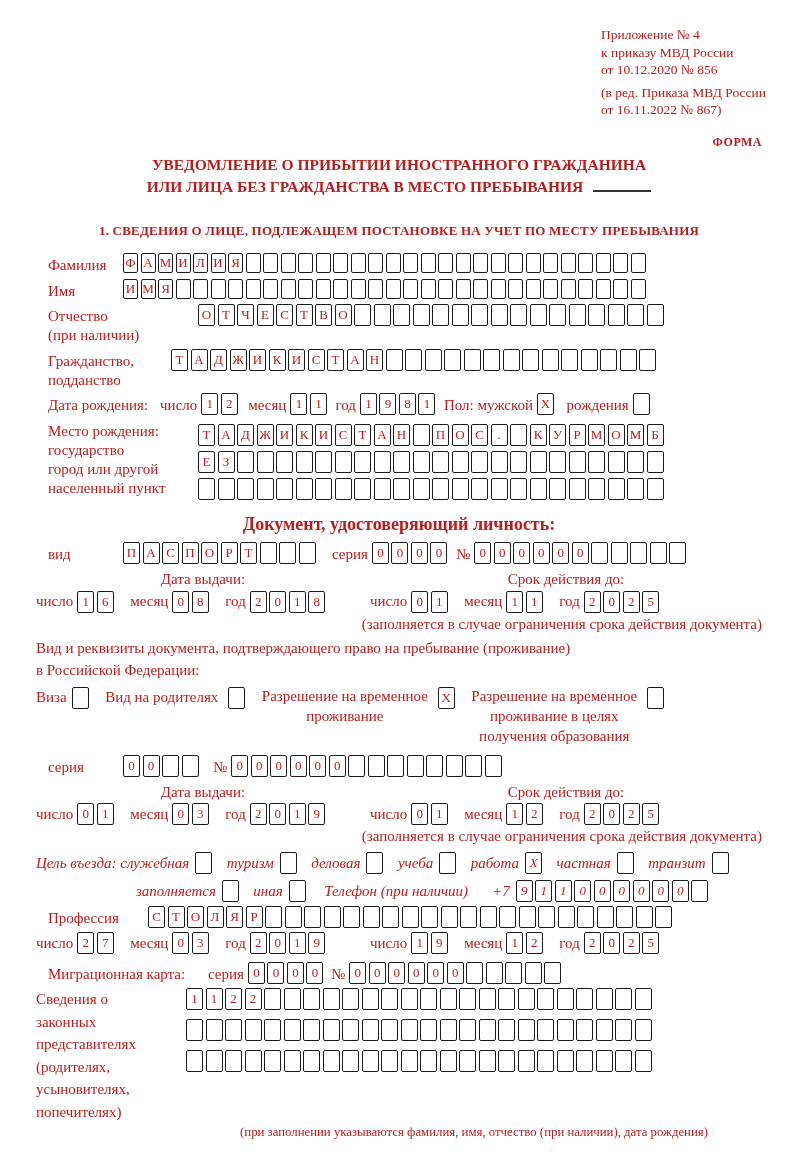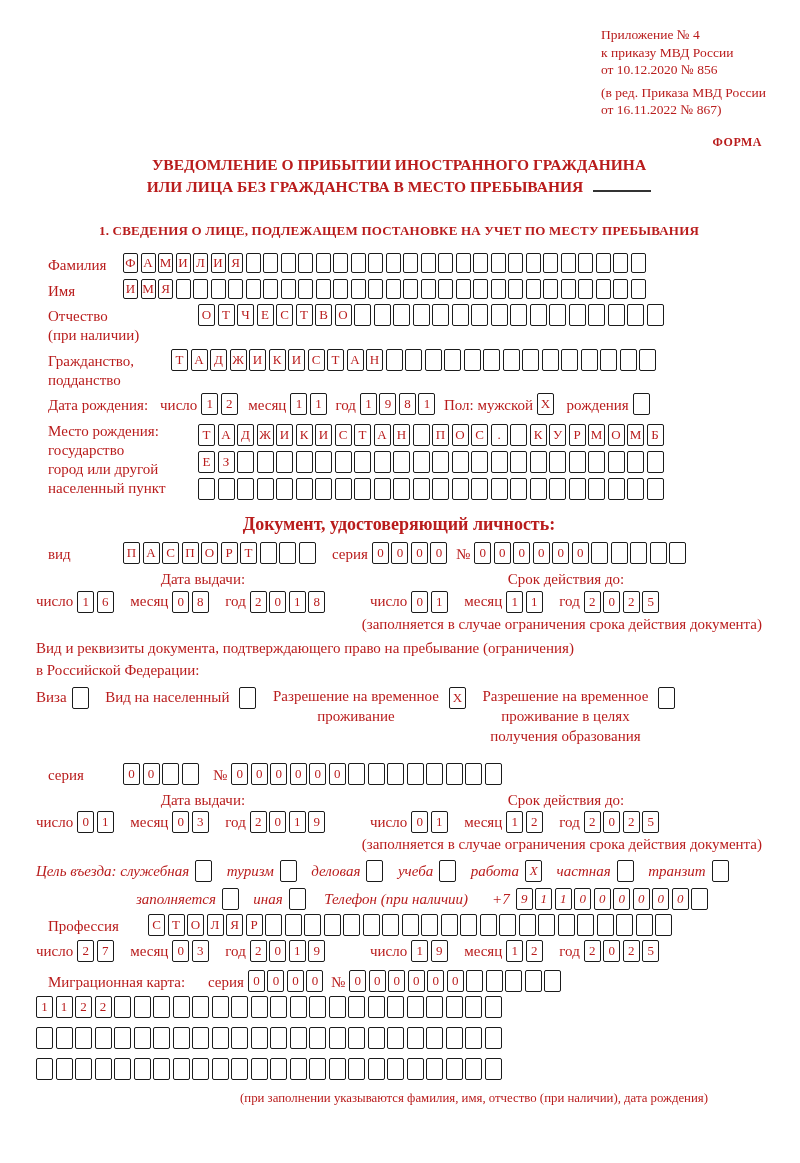--- a/index.html
+++ b/index.html
@@ -35,21 +35,21 @@
   .date-heads { display:flex; margin-top:6px; }
   .dh-left { width:46%; text-align:center; }
   .dh-right { flex:1; text-align:center; }
   .date-line { display:flex; align-items:center; margin:2px 0; }
   .dl-left { width:46%; display:flex; align-items:center; }
   .dl-right { flex:1; display:flex; align-items:center; }
   .dl-lbl { margin-right:4px; }
   .dl-sp { margin-left:14px; }
   .note { text-align:right; font-size:15px; margin:1px 0 4px 0; }
 
-  .perm-row { display:flex; align-items:flex-start; margin:6px 0 16px 0; }
+  .perm-row { display:flex; align-items:flex-start; margin:6px 0 8px 0; }
   .perm-item { display:flex; align-items:flex-start; margin-right:14px; }
   .perm-item .cells { margin-left:10px; margin-top:1px; }
   .center-lines { text-align:center; line-height:1.35; }
 
   .purpose-row { display:flex; align-items:center; flex-wrap:nowrap; margin:6px 0 2px 0;font-style:italic; }
   .purpose-row .p-lbl { margin-right:6px; white-space:nowrap; }
   .purpose-row .cells { margin-right:12px; }
   .indent100 { margin-left:100px; }
   .phone-prefix { margin:0 6px 0 18px; }
 
@@ -419,33 +419,33 @@
           <span class="cell">2</span>
           <span class="cell">0</span>
           <span class="cell">2</span>
           <span class="cell">5</span>
         </span>
     </span>
   </div>
   <div class="note">(заполняется в случае ограничения срока действия документа)</div>
 
   <div style="margin-top:6px">
-    <div>Вид и реквизиты документа, подтверждающего право на пребывание (ограничения)</div>
+    <div>Вид и реквизиты документа, подтверждающего право на пребывание (проживание)</div>
     <div style="margin-top:3px">в Российской Федерации:</div>
   </div>
 
   <div class="perm-row">
     <span class="perm-item">
       <span style="padding-top:2px">Виза</span>
       <span class="cells wide" style="margin-left:5px">
           <span class="cell"></span>
         </span>
     </span>
     <span class="perm-item">
-      <span style="padding-top:2px">Вид на населенный</span>
+      <span style="padding-top:2px">Вид на родителях</span>
       <span class="cells wide">
           <span class="cell"></span>
         </span>
     </span>
     <span class="perm-item">
       <span class="center-lines">
         <span>Разрешение на временное</span><br>
         <span>проживание</span>
       </span>
       <span class="cells wide">
@@ -686,20 +686,28 @@
         <span class="cell">0</span>
         <span class="cell"></span>
         <span class="cell"></span>
         <span class="cell"></span>
         <span class="cell"></span>
         <span class="cell"></span>
       </span>
   </div>
 
   <div class="rep-block">
+    <span class="rep-labels">
+      <span>Сведения о</span><br>
+      <span>законных</span><br>
+      <span>представителях</span><br>
+      <span>(родителях,</span><br>
+      <span>усыновителях,</span><br>
+      <span>попечителях)</span>
+    </span>
     <span class="rep-rows">
       <div><span class="cells wide">
             <span class="cell">1</span>
             <span class="cell">1</span>
             <span class="cell">2</span>
             <span class="cell">2</span>
             <span class="cell"></span>
             <span class="cell"></span>
             <span class="cell"></span>
             <span class="cell"></span>

